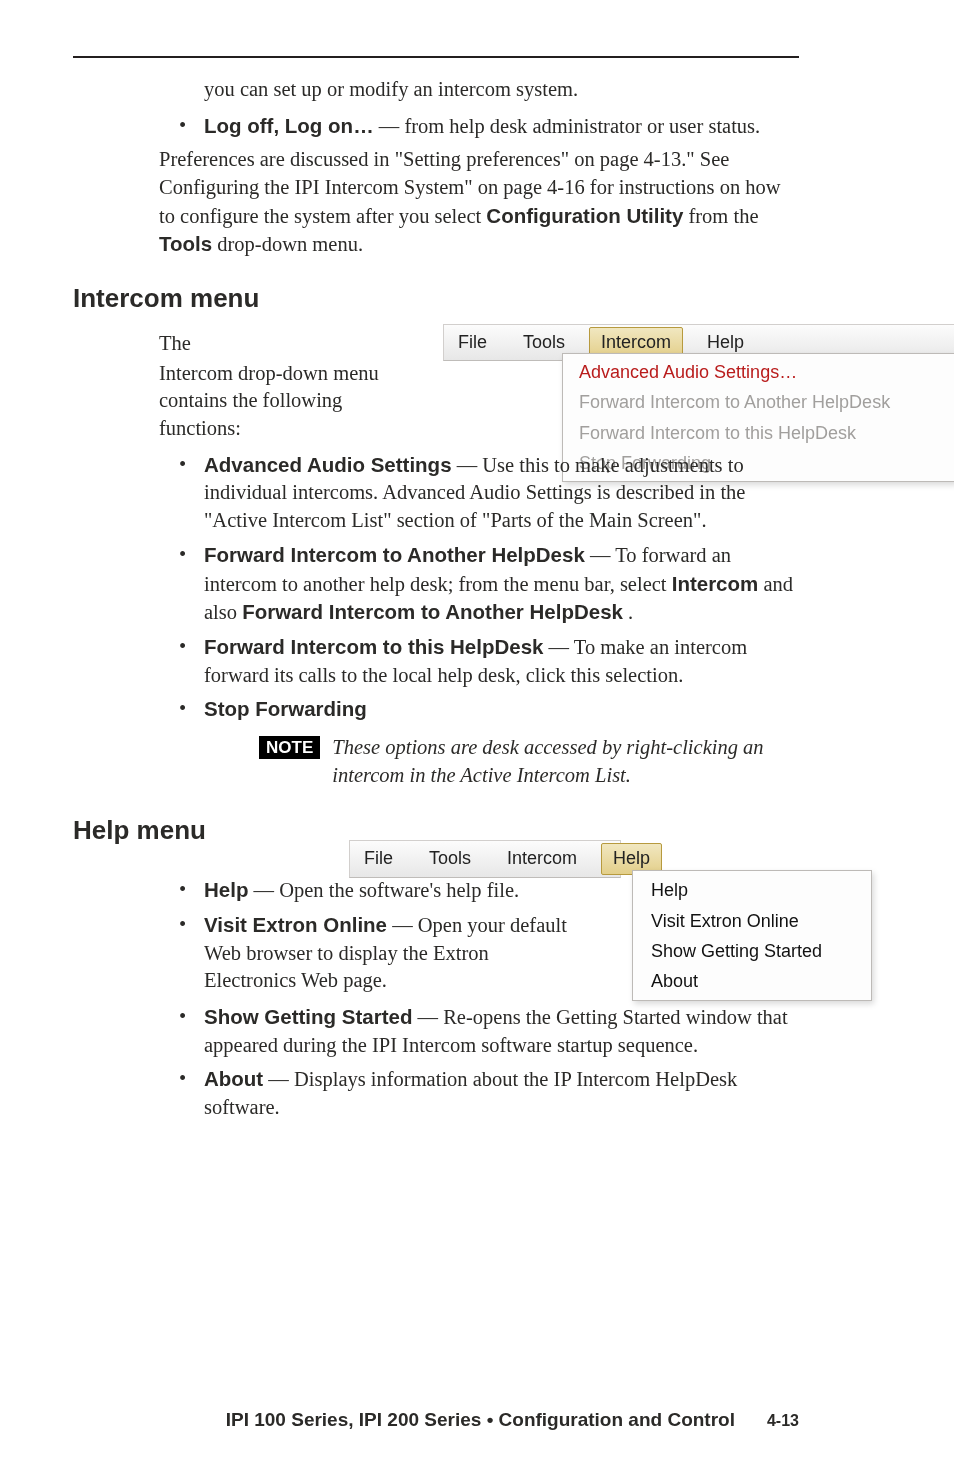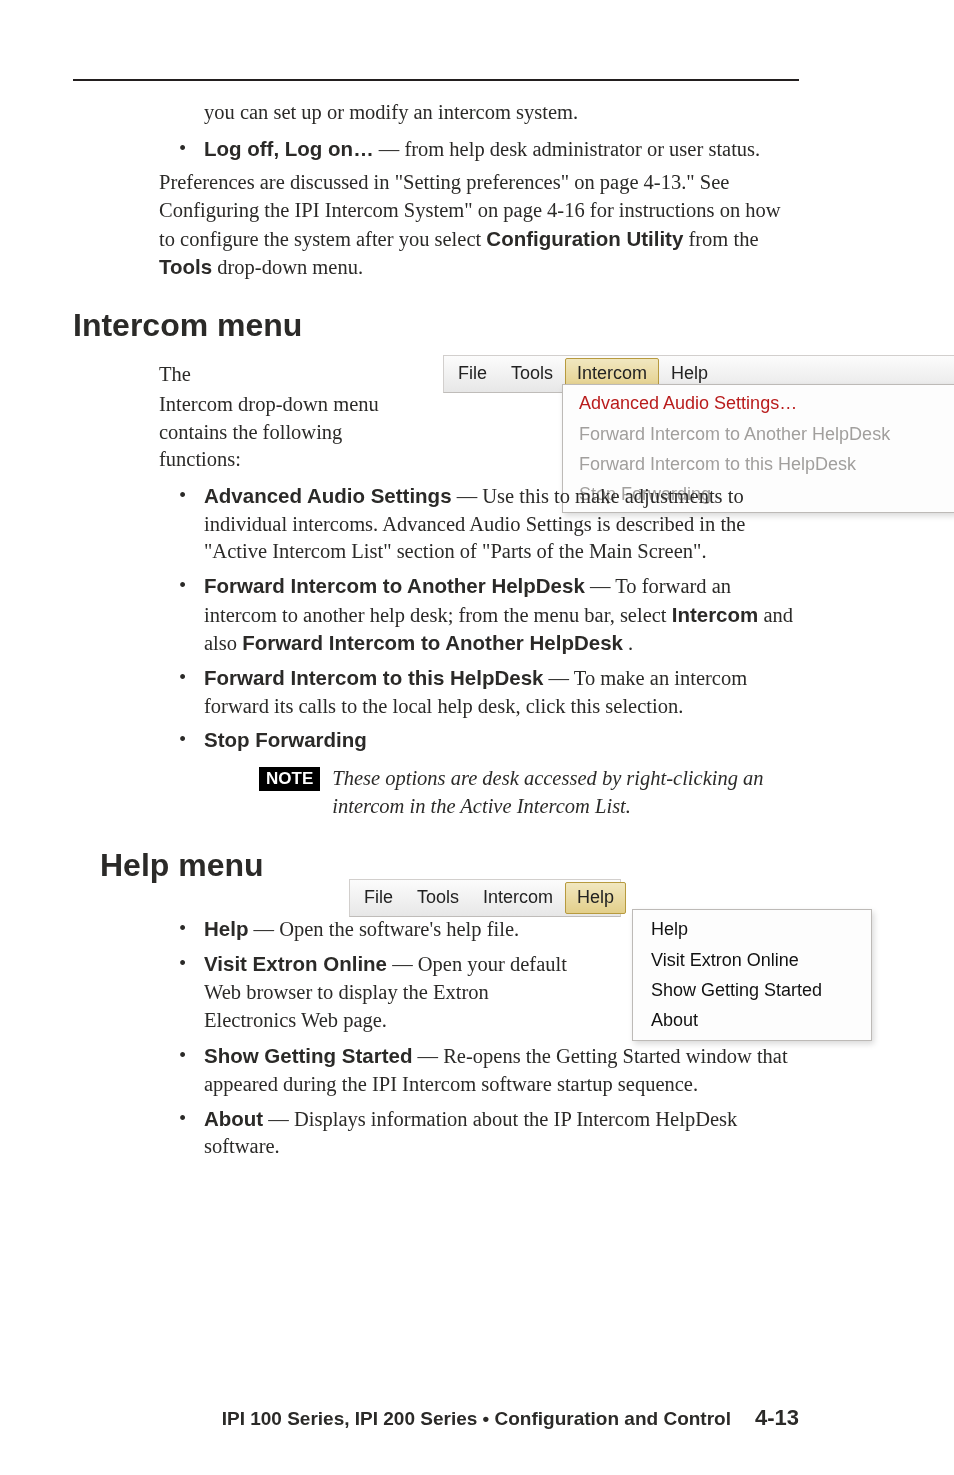--- a/index.html
+++ b/index.html
@@ -9,56 +9,56 @@
     font-family: "Palatino Linotype", "Book Antiqua", Palatino, Georgia, serif;
     color: #2b2a28;
     font-size: 20.5px;
     line-height: 1.35;
   }
   .page {
     width: 872px;
     height: 1475px;
     box-sizing: border-box;
     position: relative;
-    padding: 79px 73px 0 73px;
+    padding: 56px 73px 0 73px;
   }
   .rule {
     border: none;
     border-top: 2.5px solid #231f1f;
     margin: 0 0 18px 0;
   }
   .indent1 { margin-left: 86px; }
   .bullets { list-style: none; padding: 0; margin: 8px 0 0 0; }
   .bullets > li { position: relative; padding-left: 25px; margin-bottom: 6px; }
   .bullets > li::before { content: "•"; position: absolute; left: 0; top: 0; }
   .heavy { font-weight: 800; font-family: Arial, Helvetica, sans-serif; }
   .para { margin: 6px 0 0 86px; }
   h2.section {
     font-family: Arial, Helvetica, sans-serif;
     font-weight: 800;
-    font-size: 32px;
+    font-size: 26px;
     margin: 22px 0 14px 0;
   }
   .intercom-wrap { position: relative; margin-top: 4px; }
   .menu-shot {
     position: absolute;
     left: 284px;
     top: -6px;
     width: 512px;
     font-family: Tahoma, Verdana, Arial, sans-serif;
     font-size: 18px;
     color: #000;
   }
   .menubar {
     display: flex;
     background: linear-gradient(#fcfcfc, #e7e7e7);
     border: 1px solid #d2cfcd;
     border-bottom: 1px solid #bfbcb9;
     padding: 2px 2px;
-    gap: 0;
+    gap: 12px;
   }
   .menubar .mi {
     padding: 3px 12px 4px 12px;
     color: #222;
   }
   .menubar .mi.sel {
     background: linear-gradient(#f1e7c0, #e3cf8a);
     border: 1px solid #b79a3e;
     border-radius: 2px;
     padding: 2px 11px 3px 11px;
@@ -130,26 +130,26 @@
   }
   .help-col { width: 395px; }
   .footer {
     position: absolute;
     left: 73px;
     right: 73px;
     bottom: 42px;
     display: flex;
     justify-content: flex-end;
     align-items: baseline;
-    gap: 24px;
+    gap: 32px;
     font-family: Arial, Helvetica, sans-serif;
     font-weight: 800;
     font-size: 19px;
   }
-  .footer .pn { font-size: 22px; }
+  .footer .pn { font-size: 16px; }
 </style>
 </head>
 <body>
 
 <div class="page">
   <hr class="rule">
 
   <div class="indent1" style="margin-left:131px;">
     <span>you can set up or modify an intercom system.</span>
   </div>
@@ -214,21 +214,21 @@
         <span class="heavy">Stop Forwarding</span>
       </li>
     </ul>
 
     <div class="notebox">
       <div class="note-badge">NOTE</div>
       <div class="note-text">These options are desk accessed by right-clicking an intercom in the Active Intercom List.</div>
     </div>
   </div>
 
-  <h2 class="section" style="margin-top:24px;margin-left:27px;">Help menu</h2>
+  <h2 class="section" style="margin-top:24px;">Help menu</h2>
 
   <div class="help-wrap indent1">
 
     <div class="help-menubar-shot">
       <div class="menubar">
         <div class="mi">File</div>
         <div class="mi">Tools</div>
         <div class="mi">Intercom</div>
         <div class="mi sel">Help</div>
       </div>

